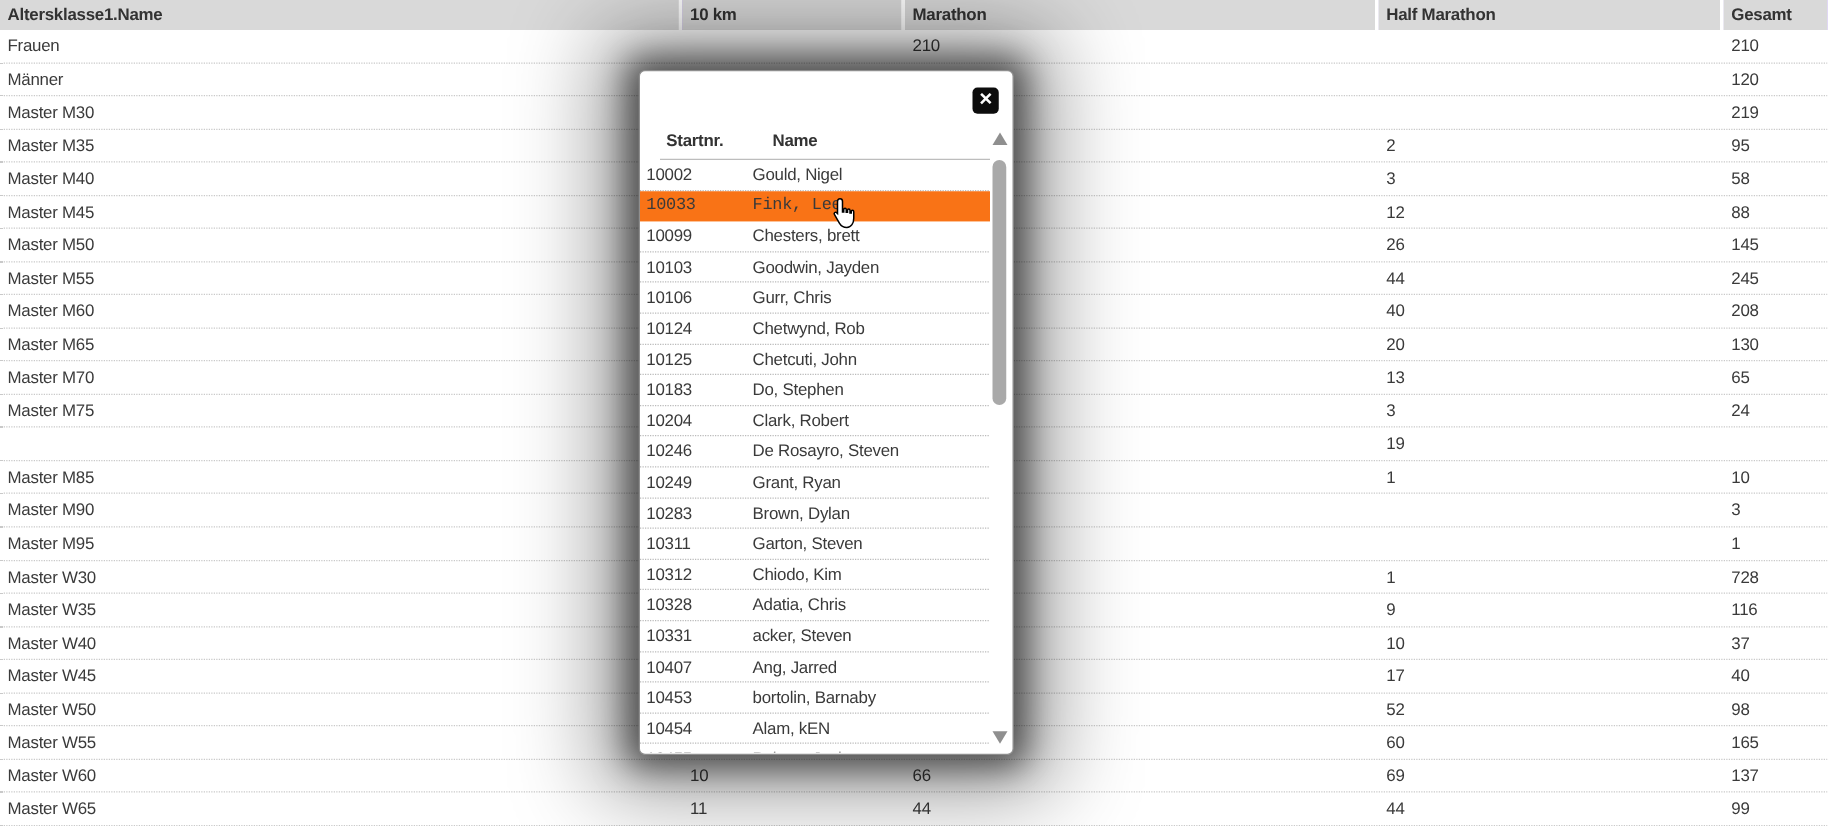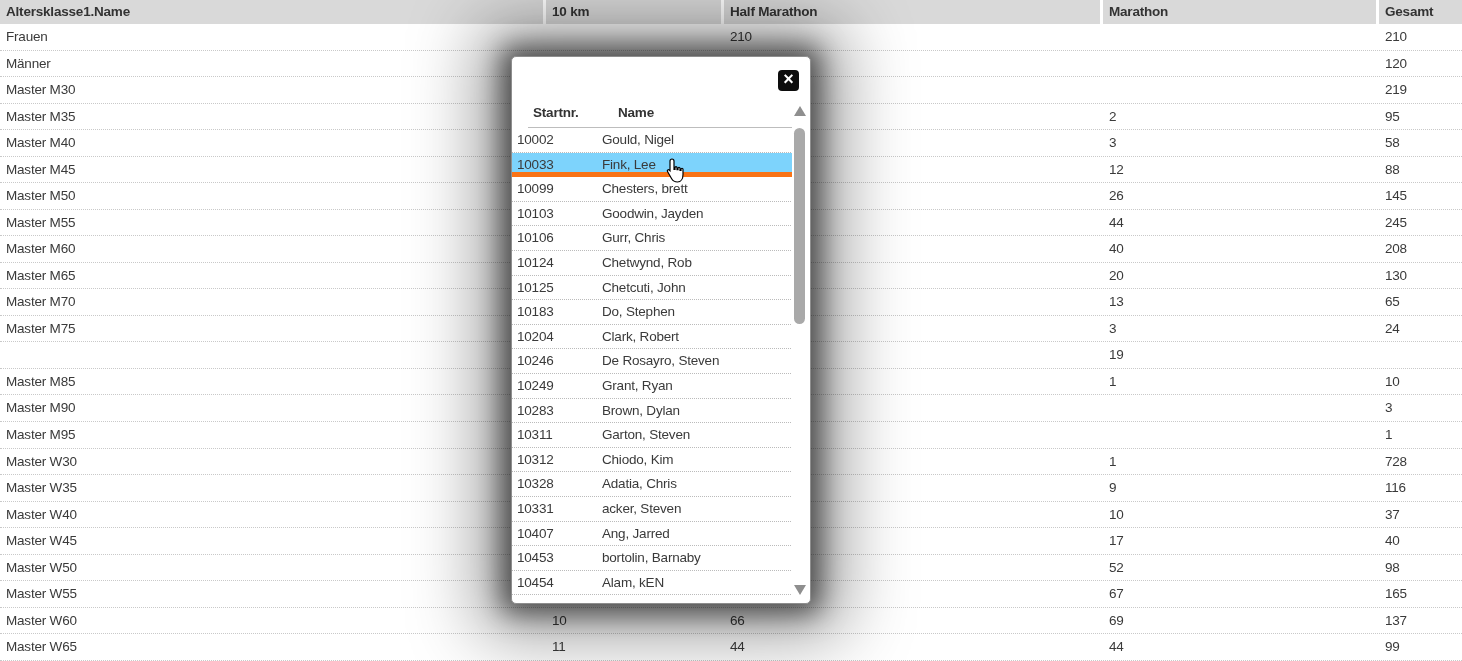--- a/index.html
+++ b/index.html
@@ -27,21 +27,21 @@
   .close-btn { position:absolute; top:13px; right:11px; width:21px; height:21px;
     background:#0d0d0d; border-radius:4px; color:#fff; text-align:center;
     line-height:19px; font-size:18px; font-weight:bold; cursor:pointer; }
   .list-header { display:grid; grid-template-columns:85px 1fr; padding-left:5px;
     height:27px; line-height:24px; font-weight:bold; font-size:13.5px; color:#333;
     border-bottom:1px solid #bdbdbd; width:280px;margin-left:16px; }
   .list-body { height:474px; overflow:hidden; width:281px; }
   .mrow { display:grid; grid-template-columns:85px 1fr; padding-left:5px;
     height:24.6px; line-height:24px; font-size:13.5px; border-bottom:1px dotted #bbb;
     cursor:pointer; }
-  .mrow.hl { background:#7dd3fc; border-bottom:5px solid #f97316; }
+  .mrow.hl { background:#f97316; border-bottom:1px solid #f97316;font-family:Liberation Mono, monospace; }
 
   
   .scrollbar { position:absolute; right:2px; top:46px; bottom:5px; width:16px; background:#fff; }
   .scroll-up, .scroll-down { position:absolute; left:2px; width:0; height:0;
     border-left:6px solid transparent; border-right:6px solid transparent; cursor:pointer; }
   .scroll-up { top:3px; border-bottom:10px solid #8f8f8f; }
   .scroll-down { bottom:3px; border-top:10px solid #8f8f8f; }
   .scroll-thumb { position:absolute; top:25px; left:2px; width:11px; height:196px;
     background:#a9a9a9; border-radius:6px; cursor:grab; }
 
@@ -50,22 +50,22 @@
 </style>
 </head>
 <body>
 
 <div class="page">
 
   <div>
     <div class="thead">
       <div class="th">Altersklasse1.Name</div>
       <div class="th">10 km</div>
+      <div class="th">Marathon</div>
       <div class="th">Half Marathon</div>
-      <div class="th">Marathon</div>
       <div class="th">Gesamt</div>
     </div>
     <div class="tbody" id="main-rows">
         <div class="tr">
           <div class="td">Frauen</div>
           <div class="td"></div>
           <div class="td">210</div>
           <div class="td"></div>
           <div class="td">210</div>
         </div>
@@ -205,21 +205,21 @@
           <div class="td">Master W50</div>
           <div class="td"></div>
           <div class="td"></div>
           <div class="td">52</div>
           <div class="td">98</div>
         </div>
         <div class="tr">
           <div class="td">Master W55</div>
           <div class="td"></div>
           <div class="td"></div>
-          <div class="td">67</div>
+          <div class="td">60</div>
           <div class="td">165</div>
         </div>
         <div class="tr">
           <div class="td">Master W60</div>
           <div class="td">10</div>
           <div class="td">66</div>
           <div class="td">69</div>
           <div class="td">137</div>
         </div>
         <div class="tr">

